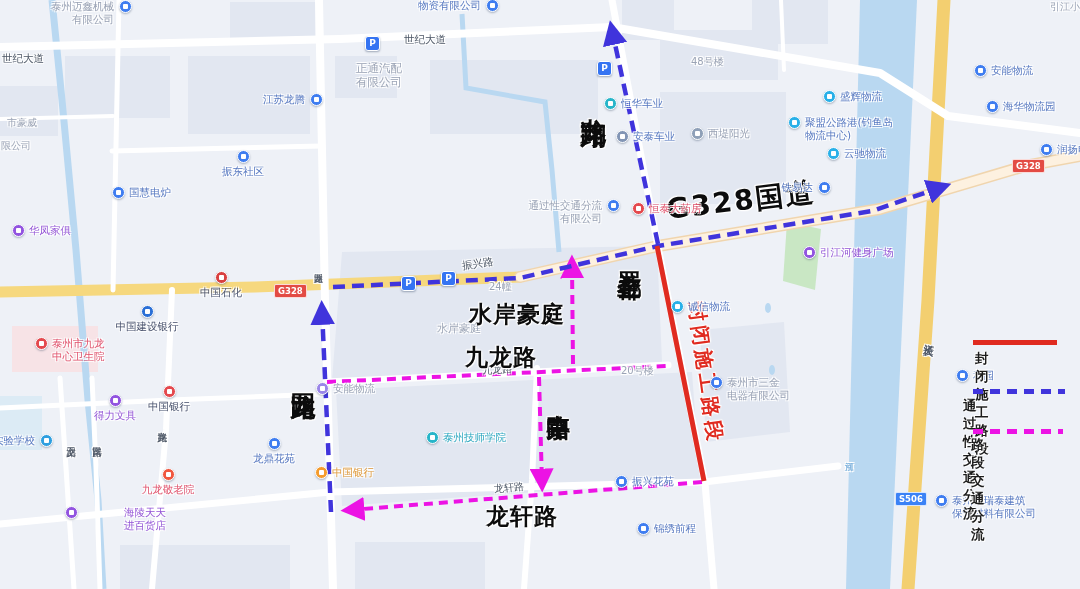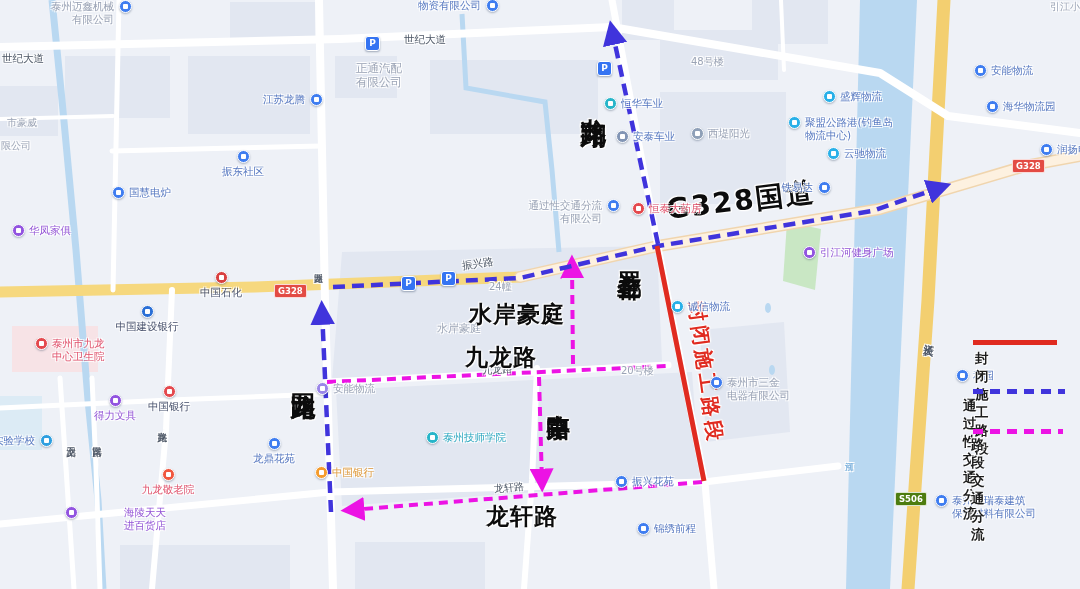--- a/index.html
+++ b/index.html
@@ -296,21 +296,21 @@
         <span class="pin" style="background: rgb(63, 125, 240);"></span>
         <div class="plabel pl-r" style="color: rgb(85, 119, 192);">泰州市瑞泰建筑
 保温材料有限公司</div>
       </div>
       <div class="pmark" style="left: 365px; top: 36px; background: rgb(53, 116, 242);">P</div>
       <div class="pmark" style="left: 597px; top: 61px; background: rgb(53, 116, 242);">P</div>
       <div class="pmark" style="left: 401px; top: 276px; background: rgb(53, 116, 242);">P</div>
       <div class="pmark" style="left: 441px; top: 271px; background: rgb(53, 116, 242);">P</div>
       <div class="badge" style="left: 274px; top: 284px; background: rgb(227, 75, 68);">G328</div>
       <div class="badge" style="left: 1012px; top: 159px; background: rgb(227, 75, 68);">G328</div>
-      <div class="badge" style="left: 895px; top: 492px; background: #4d7c0f;">S506</div>
+      <div class="badge" style="left: 895px; top: 492px; background: #3b82f6;">S506</div>
     </div>
 
   <div class="legend">
     <div class="leg-swatch" id="lg1" style="left: 973px; top: 340px; width: 84px; background: rgb(224, 43, 32);"></div>
     <div class="leg-text" style="left:975px;top:350px;">封闭施工路段</div>
     <div class="leg-swatch" id="lg2" style="left: 973px; top: 389px; width: 92px; background-image: repeating-linear-gradient(90deg, rgb(64, 52, 220) 0px, rgb(64, 52, 220) 10px, transparent 10px, transparent 17px);"></div>
     <div class="leg-text" style="left:963px;top:397px;">通过性交通分流</div>
     <div class="leg-swatch" id="lg3" style="left: 973px; top: 429px; width: 90px; background-image: repeating-linear-gradient(90deg, rgb(236, 19, 228) 0px, rgb(236, 19, 228) 10px, transparent 10px, transparent 17px);"></div>
     <div class="leg-text" style="left:971px;top:436px;">路段交通分流</div>
   </div>

